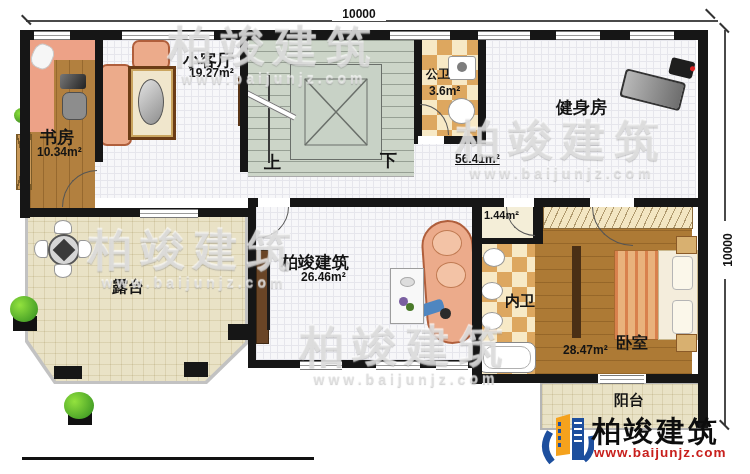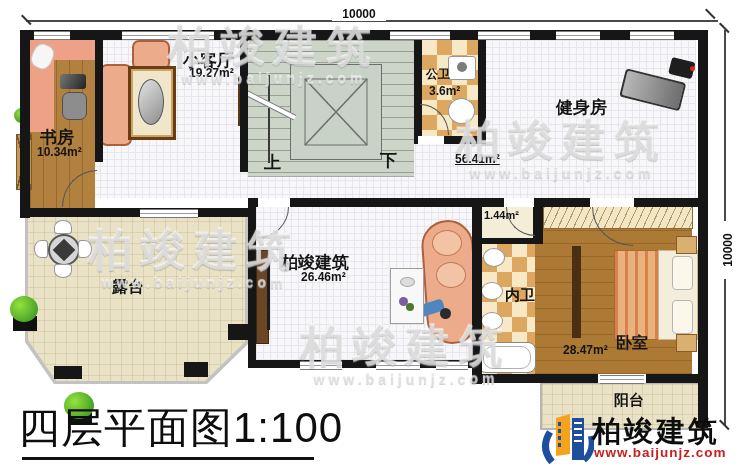--- a/index.html
+++ b/index.html
@@ -214,21 +214,21 @@
   <div class="lbl" style="left:426px;top:66px;font-size:12px;">公卫</div>
   <div class="lbl ar" style="left:429px;top:84px;">3.6m²</div>
   <div class="lbl rm" style="left:556px;top:96px;">健身房</div>
   <div class="lbl ar" style="left:455px;top:152px;text-decoration:underline;">56.41m²</div>
   <div class="lbl" style="left:264px;top:151px;font-size:17px;">上</div>
   <div class="lbl" style="left:380px;top:149px;font-size:17px;">下</div>
   <div class="lbl rm" style="left:281px;top:251px;">柏竣建筑</div>
   <div class="lbl ar" style="left:301px;top:270px;">26.46m²</div>
   <div class="lbl" style="left:112px;top:277px;font-size:16px;">露台</div>
   <div class="lbl" style="left:484px;top:209px;font-size:11px;">1.44m²</div>
-  <div class="lbl" style="left:505px;top:286px;font-size:15px;">内卫</div>
+  <div class="lbl" style="left:505px;top:292px;font-size:15px;">内卫</div>
   <div class="lbl" style="left:616px;top:333px;font-size:16px;">卧室</div>
   <div class="lbl ar" style="left:563px;top:343px;">28.47m²</div>
   <div class="lbl" style="left:614px;top:391px;font-size:15px;">阳台</div>
 
   <div class="dimline" style="left:26px;top:20px;width:692px;height:1.5px;"></div>
   <div class="tick" style="left:20px;top:19px;"></div>
   <div class="tick" style="left:704px;top:13px;"></div>
   <div class="dimtext" style="left:332px;top:7px;width:48px;">10000</div>
   <div class="dimline" style="left:724px;top:30px;width:1.5px;height:396px;"></div>
   <div class="tick" style="left:718px;top:27px;"></div>
@@ -245,21 +245,20 @@
   </div>
   <div class="wm" style="left:88px;top:228px;">
     <div class="wm-big">柏竣建筑</div>
     <div class="wm-small">www.baijunjz.com</div>
   </div>
   <div class="wm" style="left:300px;top:324px;">
     <div class="wm-big">柏竣建筑</div>
     <div class="wm-small">www.baijunjz.com</div>
   </div>
 
-  <div class="title"><span>四层平面图</span><span>1:100</span></div>
   <div class="title-underline"></div>
 
   <div class="brand">
     <svg width="56" height="62" viewBox="0 0 56 62" style="position:absolute;left:30px;top:4px;">
       <path d="M14 54 Q2 40 12 24" stroke="#1d4f9e" stroke-width="7" fill="none"></path>
       <polygon points="18,10 32,6 32,46 18,48" fill="#f5a21d"></polygon>
       <rect x="20" y="14" width="3" height="4" fill="#1d4f9e"></rect>
         <rect x="20" y="21" width="3" height="4" fill="#1d4f9e"></rect>
       <rect x="20" y="28" width="3" height="4" fill="#1d4f9e"></rect>
         <rect x="20" y="35" width="3" height="4" fill="#1d4f9e"></rect>

